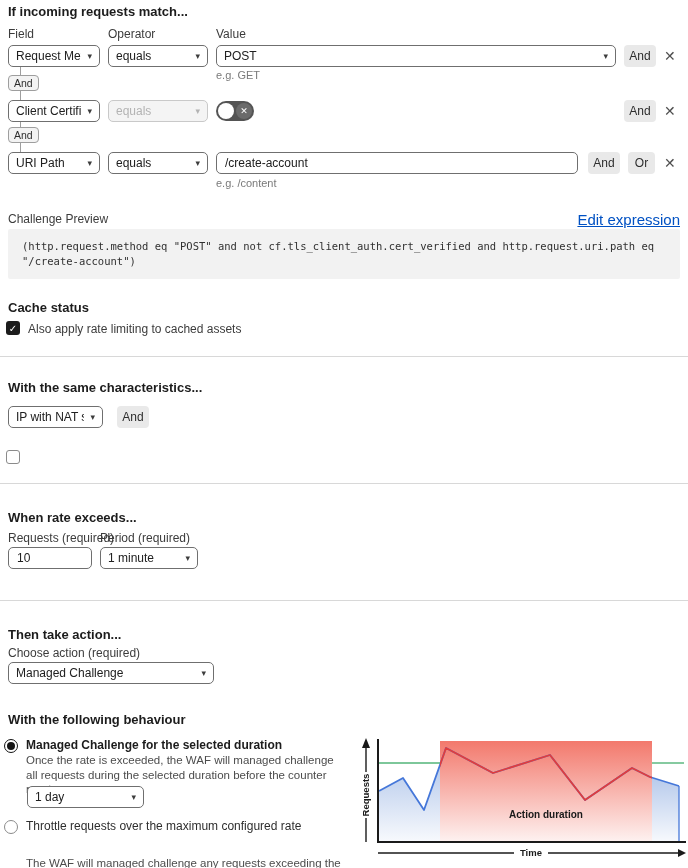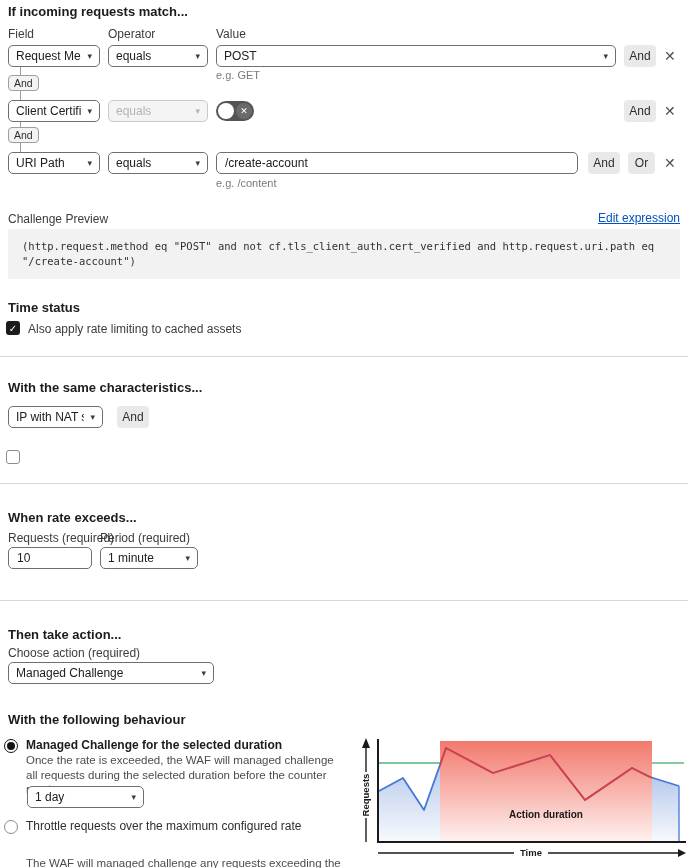--- a/index.html
+++ b/index.html
@@ -29,21 +29,21 @@
   .cb.checked{background:#1c1c1c;color:#fff;display:flex;align-items:center;justify-content:center;font-size:10px;}
   .cb.un{border:1px solid #8b8b8b;background:#fff;}
   .radio{position:absolute;width:14px;height:14px;box-sizing:border-box;border-radius:50%;cursor:pointer;}
   .radio.on{border:1px solid #141414;display:flex;align-items:center;justify-content:center;}
   .radio.on::after{content:"";width:8px;height:8px;border-radius:50%;background:#141414;}
   .radio.un{border:1px solid #8b8b8b;background:#fff;}
   .toggle{position:absolute;width:38px;height:20px;border-radius:10px;background:#545454;cursor:pointer;}
   .toggle .knob{position:absolute;left:2px;top:2px;width:16px;height:16px;border-radius:50%;background:#fff;}
   .toggle .offx{position:absolute;right:2px;top:2px;width:16px;height:16px;border-radius:50%;background:#6b6b6b;
         color:#fff;font-size:9px;display:flex;align-items:center;justify-content:center;line-height:1;}
-  .link{font-size:12px;color:#0051c3;text-decoration:underline;cursor:pointer;}
+  .link{font-size:15px;color:#0051c3;text-decoration:underline;cursor:pointer;}
   .code{position:absolute;left:8px;right:8px;background:#f2f2f2;font-family:"DejaVu Sans Mono",monospace;
         font-size:10.5px;line-height:15px;color:#303030;padding:10px 14px;box-sizing:border-box;border-radius:2px;}
   .boldlbl{font-size:12px;font-weight:bold;color:#1c1c1c;line-height:14px;}
   .desc{font-size:11.5px;color:#4c4c4c;line-height:14.5px;}
   svg text{font-family:"Liberation Sans",sans-serif;}
 </style>
 </head>
 <body>
 
 <div class="app">
@@ -104,21 +104,21 @@
   <input class="inp" style="left: 216px; top: 152px; width: 362px;" value="/create-account">
   <div class="abs hint" style="left:216px;top:177px;">e.g. /content</div>
   <button class="btn" style="left:588px;top:152px;width:32px;">And</button>
   <button class="btn" style="left:628px;top:152px;width:27px;">Or</button>
   <div class="close" style="left:664px;top:156px;">✕</div>
 
   <div class="abs lbl" style="left:8px;top:212px;">Challenge Preview</div>
   <div class="abs link" style="right:8px;top:211px;">Edit expression</div>
   <div class="code" style="top:229px;">(http.request.method eq "POST" and not cf.tls_client_auth.cert_verified and http.request.uri.path eq "/create-account")</div>
 
-  <div class="abs h" style="left:8px;top:300px;">Time status</div>
+  <div class="abs h" style="left:8px;top:300px;">Cache status</div>
   <div class="cb checked" style="left:6px;top:321px;">
     <span>✓</span>
   </div>
   <div class="abs lbl" style="left:28px;top:322px;">Also apply rate limiting to cached assets</div>
 
   <div class="divider" style="top:356px;"></div>
 
   <div class="abs h" style="left:8px;top:380px;">With the same characteristics...</div>
   <div class="sel" style="left:8px;top:406px;width:95px;">
     <span style="overflow:hidden;white-space:nowrap;">IP with NAT s...</span>

